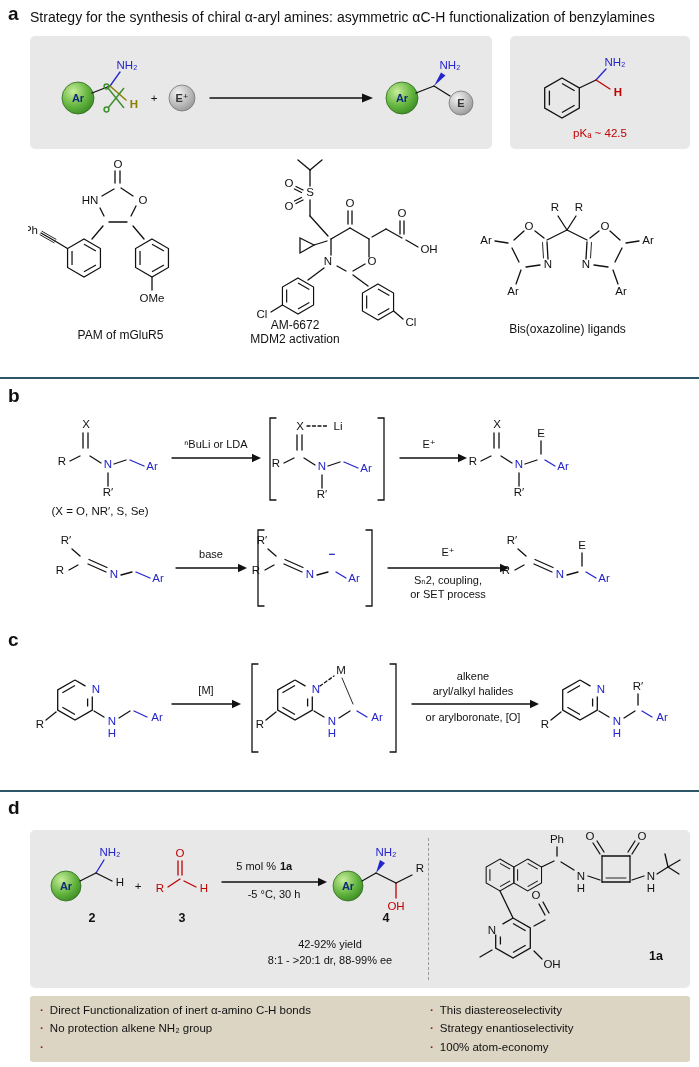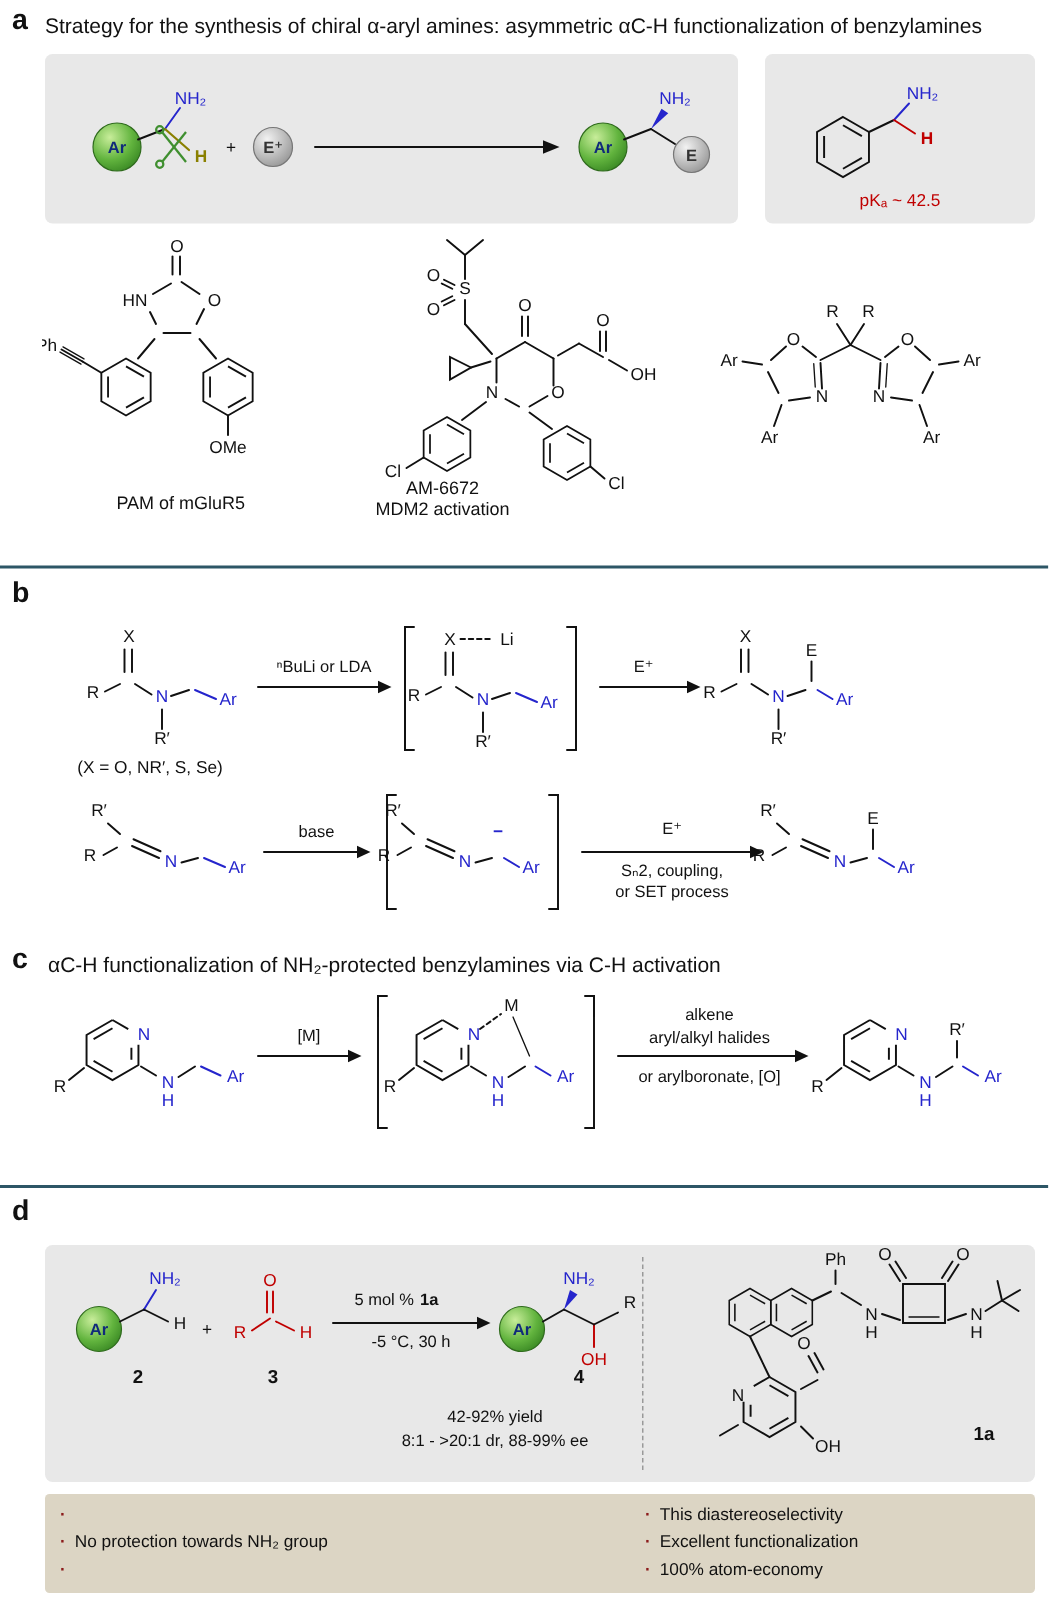--- a/index.html
+++ b/index.html
@@ -233,20 +233,21 @@
       <line x1="153" y1="71" x2="139" y2="69" class="bd"></line>
       <line x1="132" y1="46" x2="131" y2="63" class="bd"></line>
       <line x1="136.5" y1="46.5" x2="135.5" y2="62" class="bd thin"></line>
       <text x="131" y="72" class="at" text-anchor="middle">N</text>
       <line x1="171" y1="47" x2="184" y2="45" class="bd"></line>
       <text x="193" y="48" class="at" text-anchor="middle">Ar</text>
       <line x1="158" y1="74" x2="163" y2="88" class="bd"></line>
       <text x="166" y="99" class="at" text-anchor="middle">Ar</text>
     </g>
   </svg>
+  <div class="cap" style="left:450px;top:322px;width:235px">Bis(oxazoline) ligands</div>
 
   <div class="divider" style="top:377px"></div>
 
   <div class="abs pletter" style="left:8px;top:386px">b</div>
 
   <svg class="abs" style="left:0;top:408px" width="699" height="222" viewBox="0 0 699 222">
 
     <g>
       <text x="86" y="20" class="at" text-anchor="middle">X</text>
       <line x1="83" y1="25" x2="83" y2="40" class="bd"></line>
@@ -356,21 +357,20 @@
       <text x="560" y="170" class="atb" text-anchor="middle">N</text>
       <line x1="567" y1="167" x2="578" y2="164" class="bd"></line>
       <line x1="582" y1="158" x2="582" y2="145" class="bd"></line>
       <text x="582" y="141" class="at" text-anchor="middle">E</text>
       <line x1="586" y1="164" x2="596" y2="170" class="bdb"></line>
       <text x="604" y="174" class="atb" text-anchor="middle">Ar</text>
     </g>
   </svg>
 
   <div class="abs pletter" style="left:8px;top:630px">c</div>
-  <div class="abs ptitle" style="left:32px;top:635px">αC-H functionalization of NH₂-protected benzylamines via C-H activation</div>
 
   <svg class="abs" style="left:0;top:652px" width="699" height="132" viewBox="0 0 699 132">
     <g>
       <use href="#pyr" transform="translate(75,48)"></use>
       <text x="96" y="41" class="atb" text-anchor="middle">N</text>
       <line x1="94" y1="59" x2="104" y2="65" class="bd"></line>
       <text x="112" y="73" class="atb" text-anchor="middle">N</text>
       <text x="112" y="85" class="atb" text-anchor="middle">H</text>
       <line x1="119" y1="66" x2="130" y2="59" class="bd"></line>
       <line x1="134" y1="59" x2="147" y2="65" class="bdb"></line>
@@ -528,37 +528,38 @@
         </g>
         <text x="228" y="130" class="num" font-size="13" text-anchor="middle">1a</text>
       </g>
     </svg>
   </div>
 
   <div class="tanbox" style="left:30px;top:996px;width:660px;height:66px">
     <div class="bcol" style="left:10px;top:7px;width:380px">
       <div class="brow">
           <span class="bdot">·</span>
+          <span>Direct Functionalization of inert α-amino C-H bonds</span>
         </div>
       <div class="brow">
           <span class="bdot">·</span>
-          <span>No protection towards NH₂ group</span>
+          <span>No protection alkene NH₂ group</span>
         </div>
       <div class="brow">
           <span class="bdot">·</span>
         </div>
     </div>
     <div class="bcol" style="left:400px;top:7px;width:250px">
       <div class="brow">
           <span class="bdot">·</span>
           <span>This diastereoselectivity</span>
         </div>
       <div class="brow">
           <span class="bdot">·</span>
-          <span>Excellent functionalization</span>
+          <span>Strategy enantioselectivity</span>
         </div>
       <div class="brow">
           <span class="bdot">·</span>
           <span>100% atom-economy</span>
         </div>
     </div>
   </div>
 
 </div>
 

